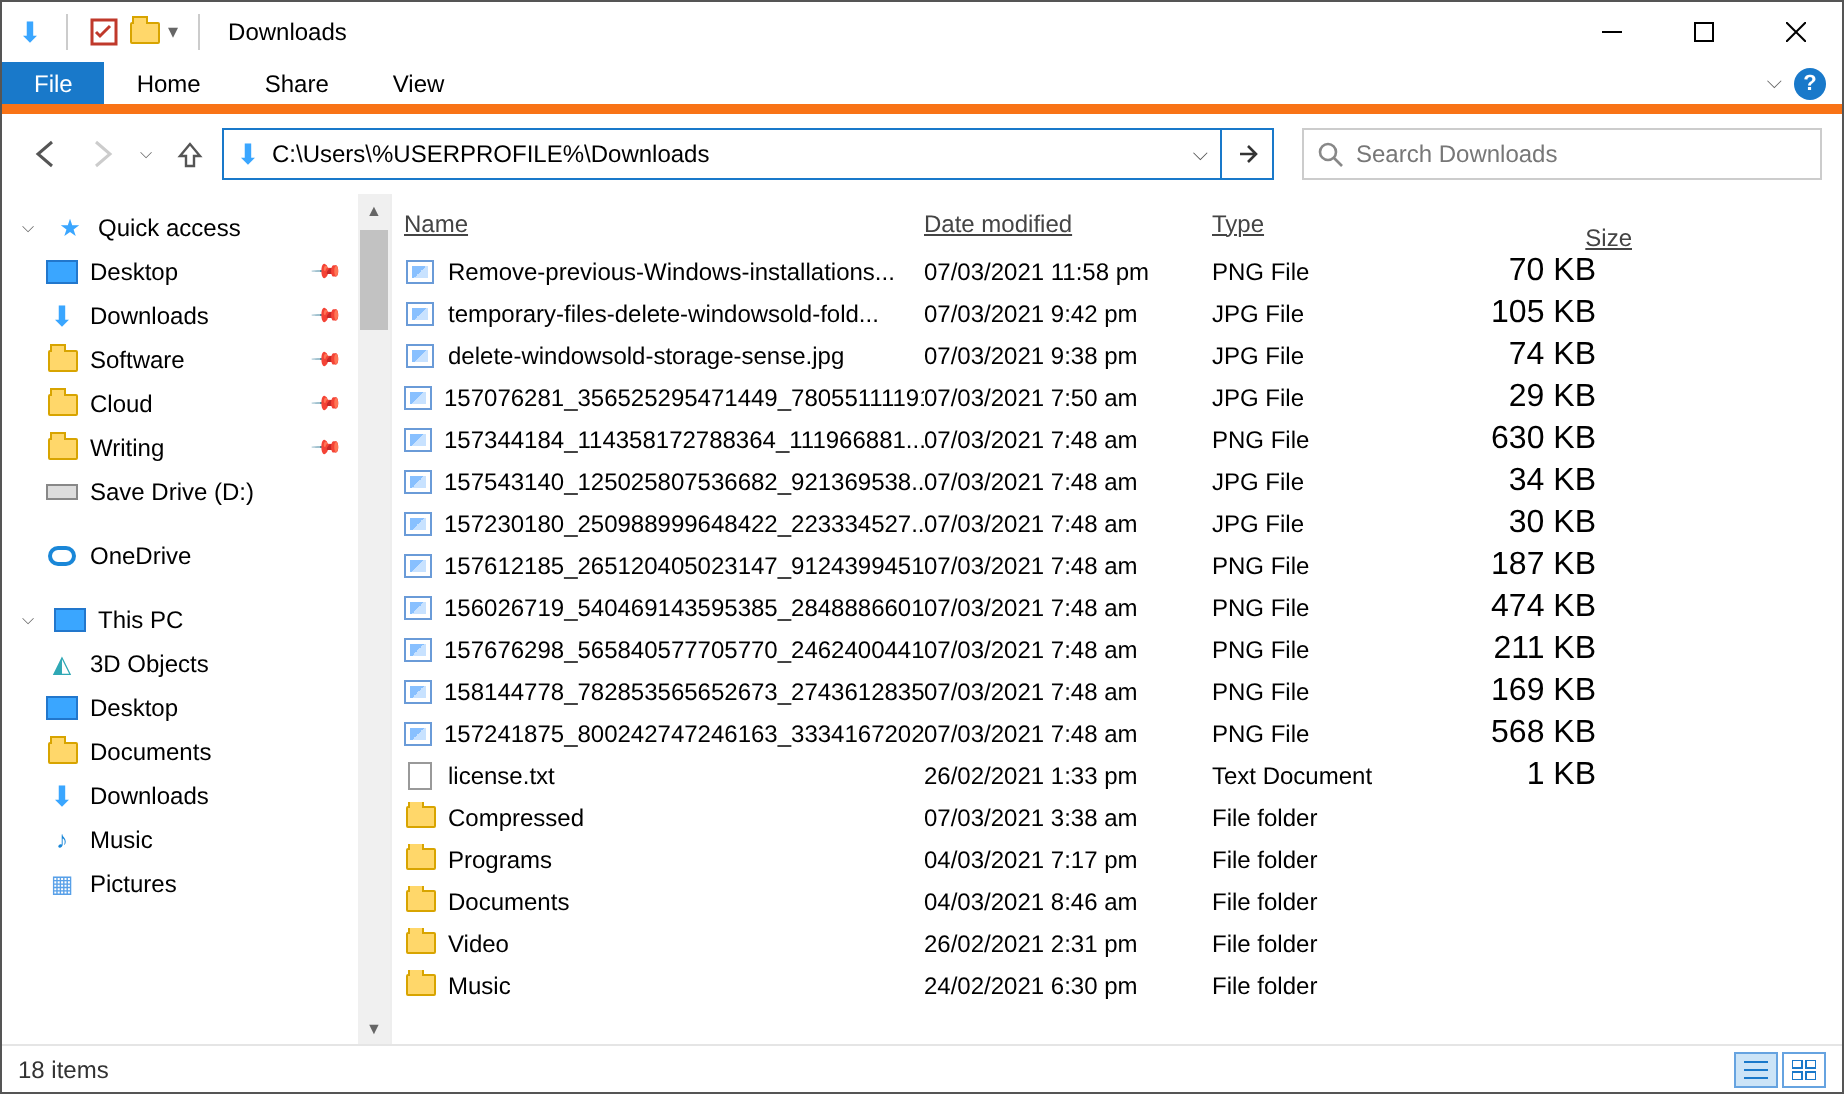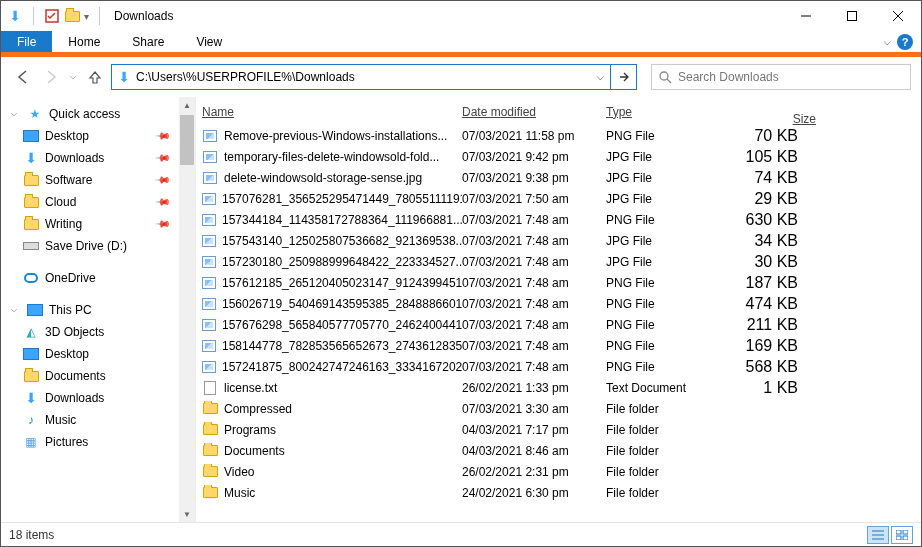--- a/index.html
+++ b/index.html
@@ -426,21 +426,21 @@
           <div class="ctype">Text Document</div>
           <div class="csize">1 KB</div>
         </div>
         <div class="row">
           <div class="cname">
             <span class="ico">
               <span class="i-folder"></span>
             </span>
             <span>Compressed</span>
           </div>
-          <div class="cdate">07/03/2021 3:30 am</div>
+          <div class="cdate">07/03/2021 3:38 am</div>
           <div class="ctype">File folder</div>
           <div class="csize"></div>
         </div>
         <div class="row">
           <div class="cname">
             <span class="ico">
               <span class="i-folder"></span>
             </span>
             <span>Programs</span>
           </div>

